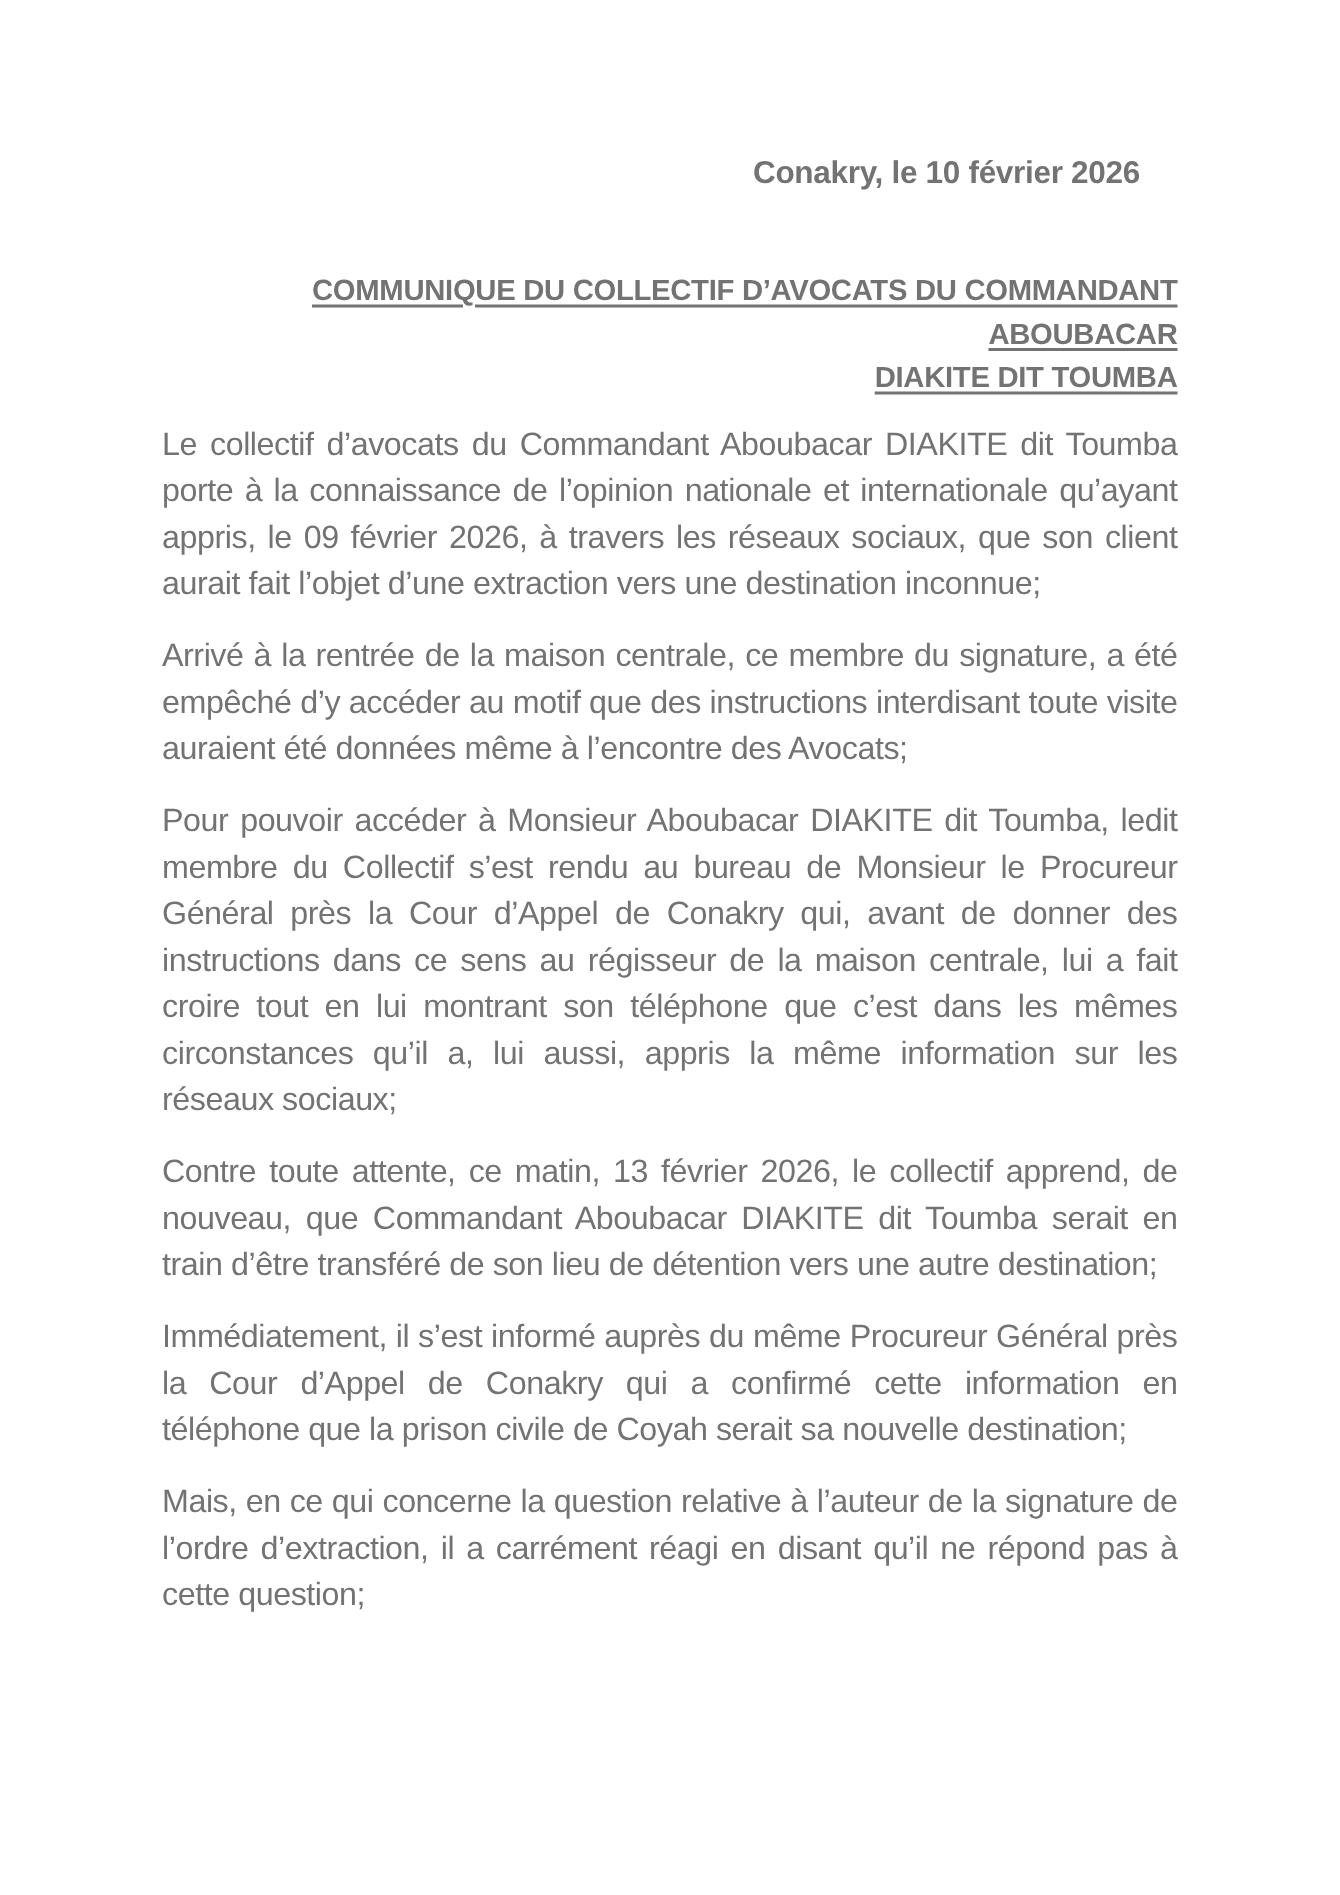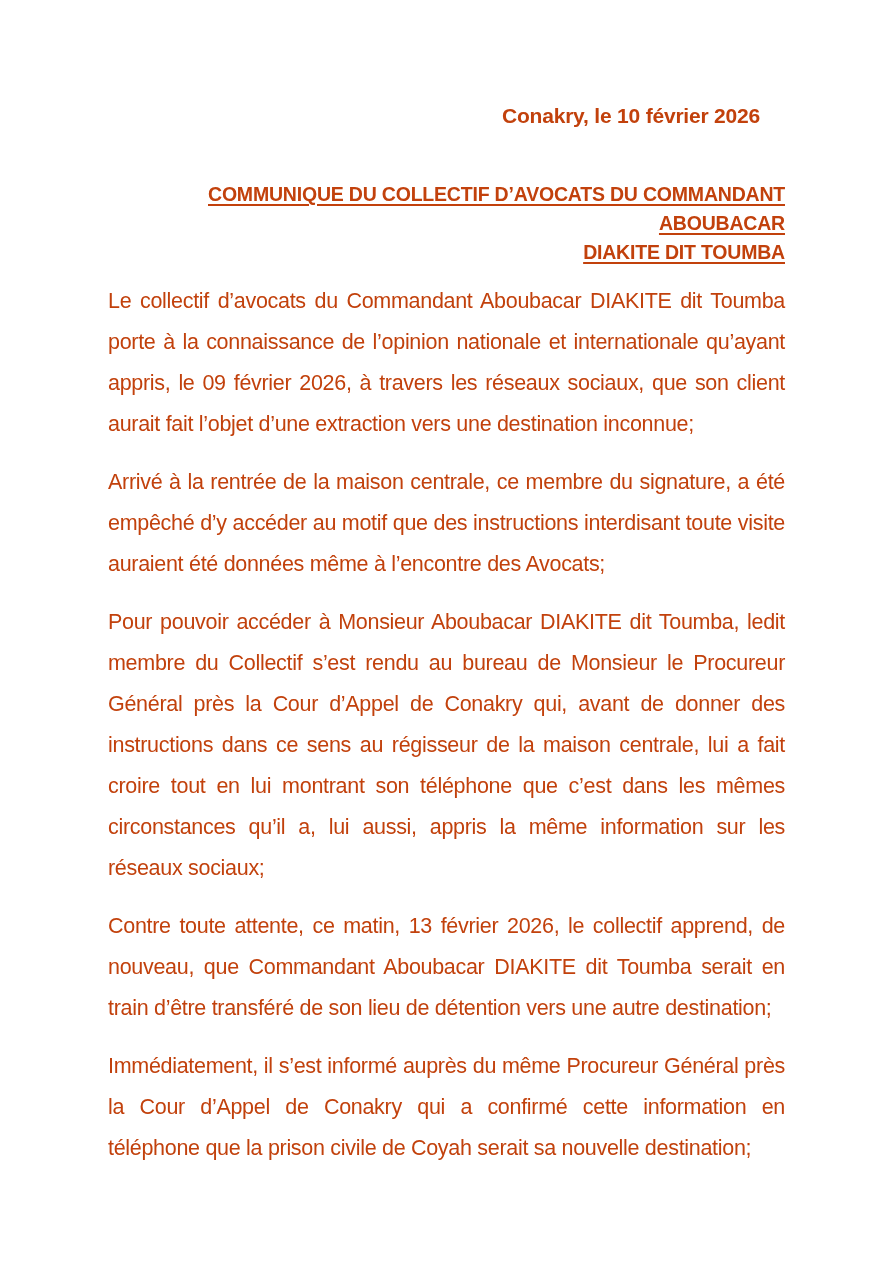--- a/index.html
+++ b/index.html
@@ -7,21 +7,21 @@
     padding: 0;
     background: #ffffff;
   }
   .page {
     position: relative;
     width: 893px;
     height: 1263px;
     background: #ffffff;
     box-sizing: border-box;
     font-family: "Liberation Sans", "DejaVu Sans", sans-serif;
-    color: #c2410c;
+    color: #737373;
     overflow: hidden;
   }
   .date-line {
     margin-top: 102px;
     padding-right: 133px;
     text-align: right;
     font-size: 21px;
     line-height: 28px;
     font-weight: 700;
     letter-spacing: -0.2px;
@@ -39,21 +39,21 @@
     text-decoration: underline;
     text-decoration-thickness: 2px;
     text-underline-offset: 3px;
   }
   .doc-body {
     padding: 0 108px;
     margin-top: 14px;
   }
   .doc-body p {
     font-size: 21.5px;
-    line-height: 41px;
+    line-height: 31px;
     letter-spacing: -0.3px;
     text-align: justify;
     text-justify: inter-word;
     margin: 0 0 17px 0;
   }
   .doc-body p:last-child {
     margin-bottom: 0;
   }
 </style>
 </head>
@@ -68,15 +68,16 @@
     <br>
     <span class="u">DIAKITE DIT TOUMBA</span>
   </div>
 
   <div class="doc-body">
     <p>Le collectif d’avocats du Commandant Aboubacar DIAKITE dit Toumba porte à la connaissance de l’opinion nationale et internationale qu’ayant appris, le 09 février 2026, à travers les réseaux sociaux, que son client aurait fait l’objet d’une extraction vers une destination inconnue;</p>
     <p>Arrivé à la rentrée de la maison centrale, ce membre du signature, a été empêché d’y accéder au motif que des instructions interdisant toute visite auraient été données même à l’encontre des Avocats;</p>
     <p>Pour pouvoir accéder à Monsieur Aboubacar DIAKITE dit Toumba, ledit membre du Collectif s’est rendu au bureau de Monsieur le Procureur Général près la Cour d’Appel de Conakry qui, avant de donner des instructions dans ce sens au régisseur de la maison centrale, lui a fait croire tout en lui montrant son téléphone que c’est dans les mêmes circonstances qu’il a, lui aussi, appris la même information sur les réseaux sociaux;</p>
     <p>Contre toute attente, ce matin, 13 février 2026, le collectif apprend, de nouveau, que Commandant Aboubacar DIAKITE dit Toumba serait en train d’être transféré de son lieu de détention vers une autre destination;</p>
     <p>Immédiatement, il s’est informé auprès du même Procureur Général près la Cour d’Appel de Conakry qui a confirmé cette information en téléphone que la prison civile de Coyah serait sa nouvelle destination;</p>
+    <p>Mais, en ce qui concerne la question relative à l’auteur de la signature de l’ordre d’extraction, il a carrément réagi en disant qu’il ne répond pas à cette question;</p>
   </div>
 
 </div>
 
 </body></html>

